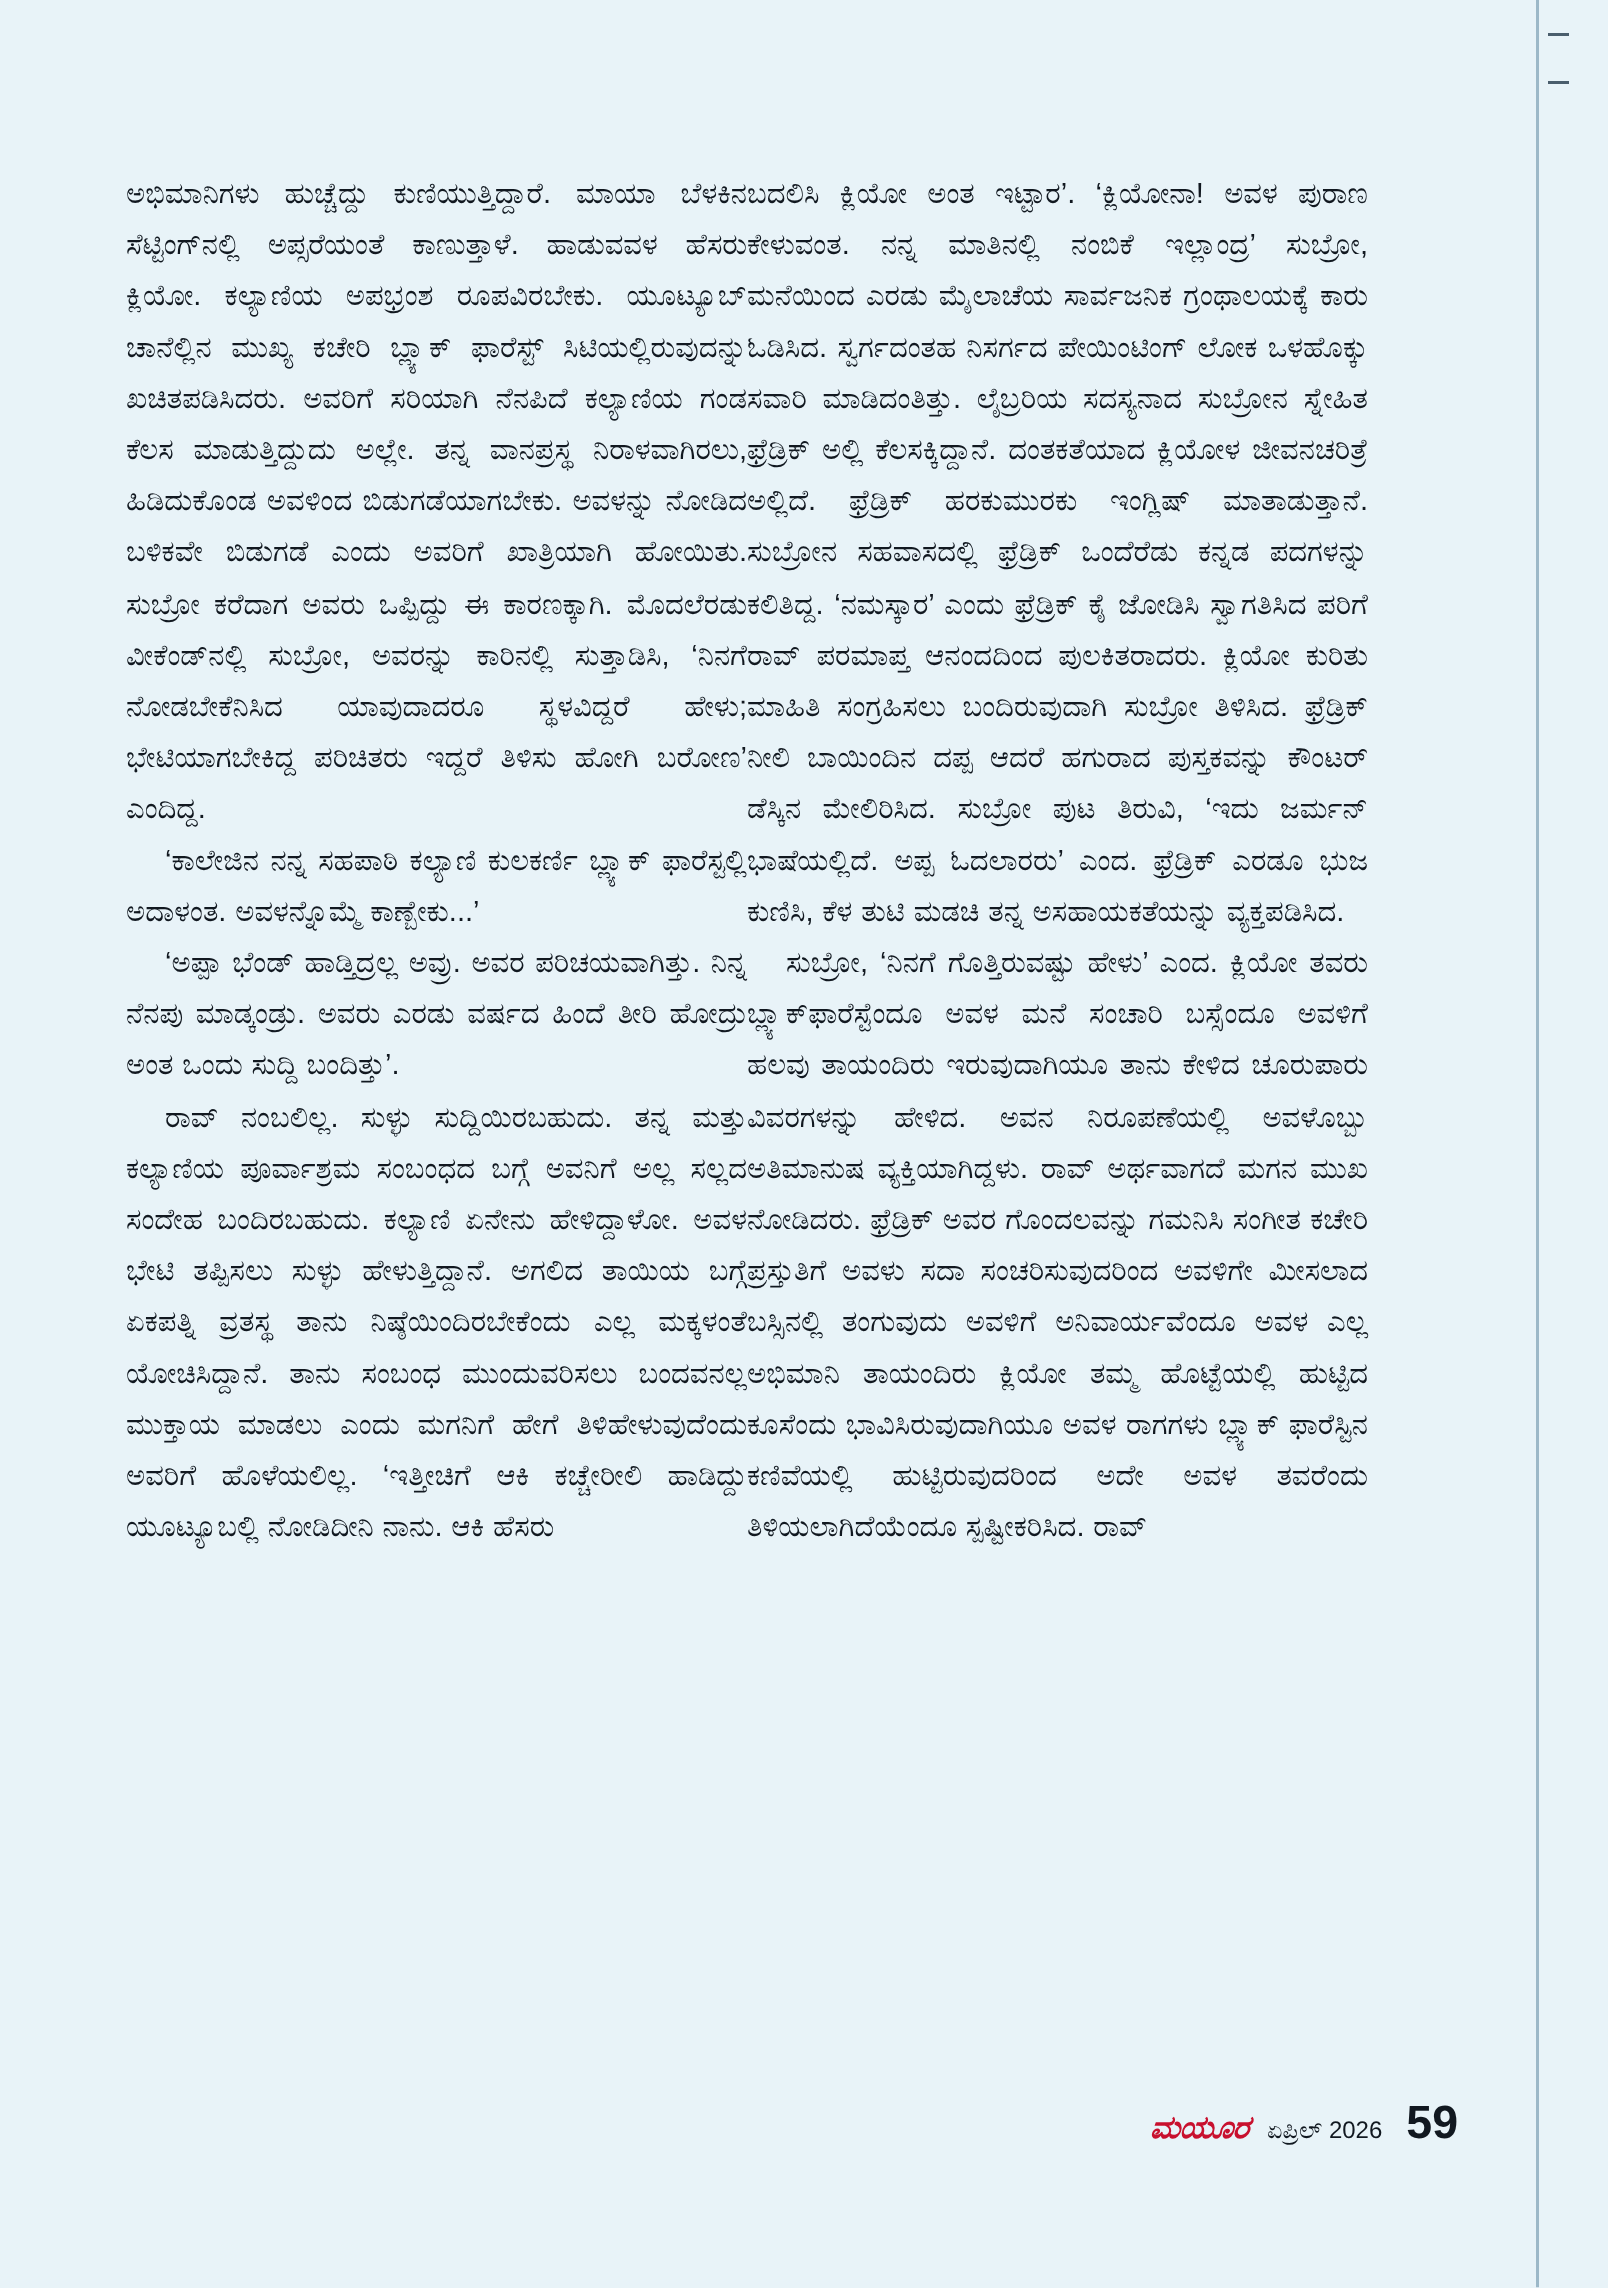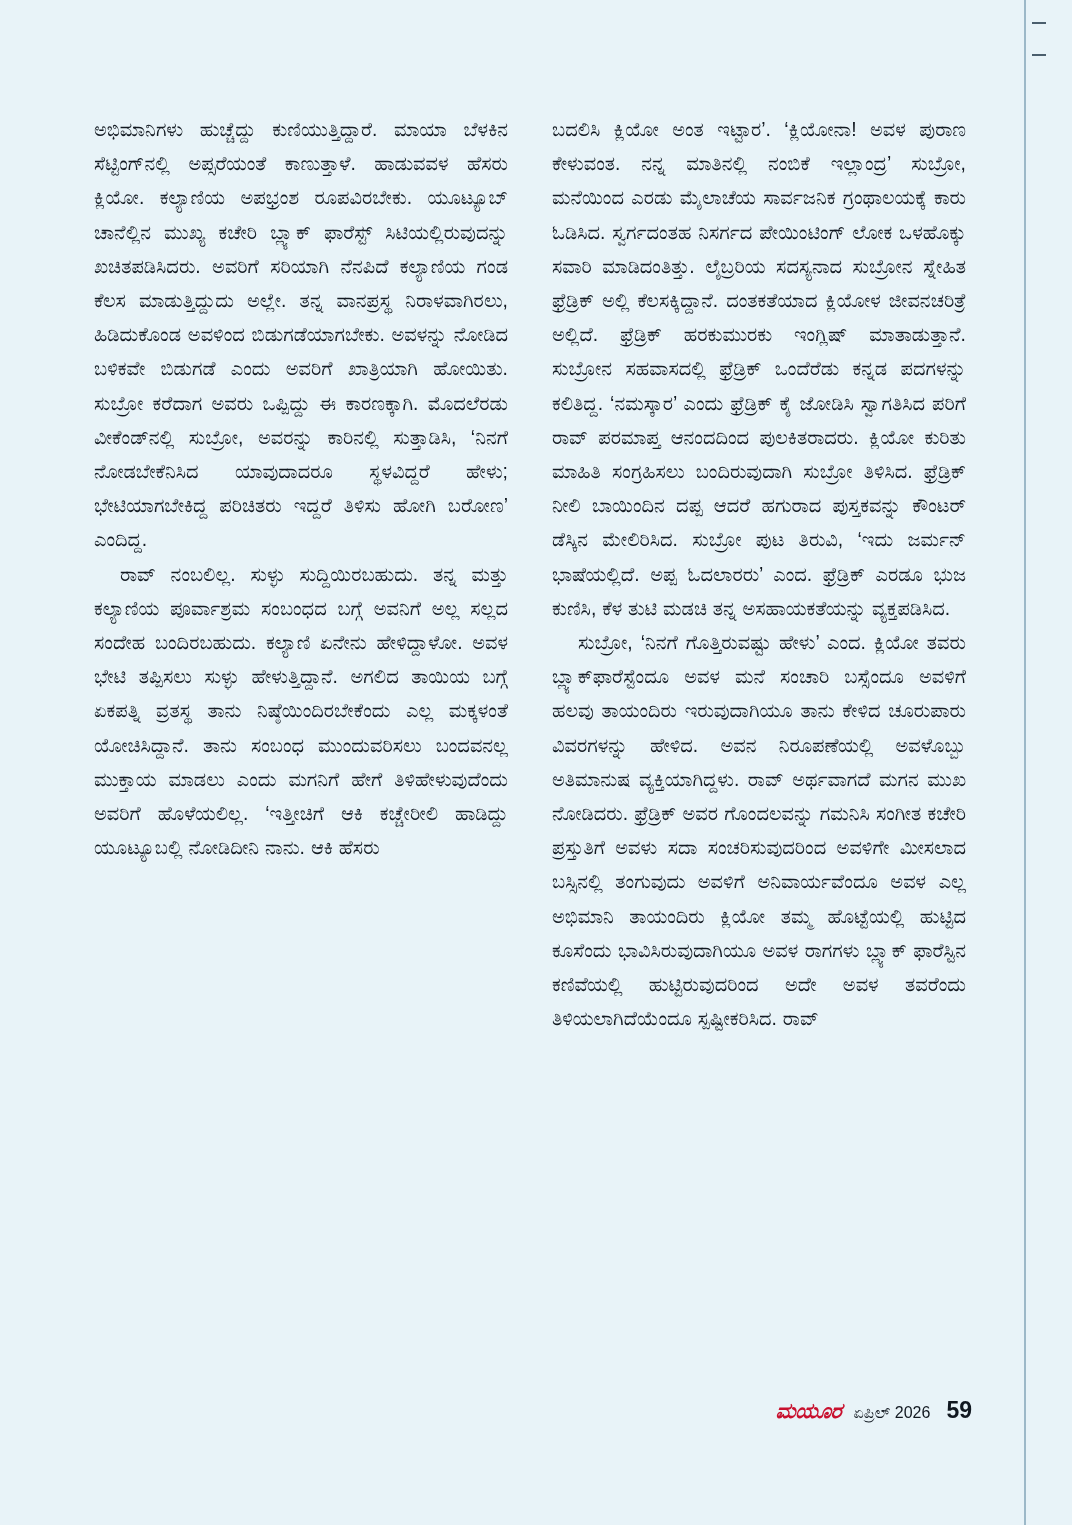--- a/index.html
+++ b/index.html
@@ -35,26 +35,25 @@
     width: 14px;
     height: 2px;
     background: #22384a;
     opacity: 0.8;
   }
   .edge-tick.t1 { top: 22px; }
   .edge-tick.t2 { top: 54px; }
 
   .columns {
     position: absolute;
-    left: 94px;
+    left: 84px;
     top: 112px;
     width: 872px;
     height: 1265px;
     display: flex;
-    gap: 44px;
   }
   .col {
     width: 414px;
   }
   .col p {
     margin: 0;
     font-family: "Liberation Sans", sans-serif;
     font-size: 19.4px;
     line-height: 34.2px;
     color: #111820;
@@ -85,40 +84,42 @@
     letter-spacing: -0.5px;
     transform: skewX(-6deg);
   }
   .issue-date {
     font-family: "Liberation Sans", sans-serif;
     font-size: 16px;
     color: #111820;
   }
   .page-num {
     font-family: "Liberation Sans", sans-serif;
-    font-size: 23px;
+    font-size: 31px;
     font-weight: bold;
     color: #111820;
     margin-left: 4px;
     line-height: 1;
   }
 </style>
 </head>
 <body>
 
 <div class="page">
 
   <div class="edge-rule"></div>
   <div class="edge-tick t1"></div>
   <div class="edge-tick t2"></div>
 
   <div class="columns">
 
     <div class="col">
       <p>ಅಭಿಮಾನಿಗಳು ಹುಚ್ಚೆದ್ದು ಕುಣಿಯುತ್ತಿದ್ದಾರೆ. ಮಾಯಾ ಬೆಳಕಿನ ಸೆಟ್ಟಿಂಗ್‌ನಲ್ಲಿ ಅಪ್ಸರೆಯಂತೆ ಕಾಣುತ್ತಾಳೆ. ಹಾಡುವವಳ ಹೆಸರು ಕ್ಲಿಯೋ. ಕಲ್ಯಾಣಿಯ ಅಪಭ್ರಂಶ ರೂಪವಿರಬೇಕು. ಯೂಟ್ಯೂಬ್ ಚಾನೆಲ್ಲಿನ ಮುಖ್ಯ ಕಚೇರಿ ಬ್ಲ್ಯಾಕ್ ಫಾರೆಸ್ಟ್ ಸಿಟಿಯಲ್ಲಿರುವುದನ್ನು ಖಚಿತಪಡಿಸಿದರು. ಅವರಿಗೆ ಸರಿಯಾಗಿ ನೆನಪಿದೆ ಕಲ್ಯಾಣಿಯ ಗಂಡ ಕೆಲಸ ಮಾಡುತ್ತಿದ್ದುದು ಅಲ್ಲೇ. ತನ್ನ ವಾನಪ್ರಸ್ಥ ನಿರಾಳವಾಗಿರಲು, ಹಿಡಿದುಕೊಂಡ ಅವಳಿಂದ ಬಿಡುಗಡೆಯಾಗಬೇಕು. ಅವಳನ್ನು ನೋಡಿದ ಬಳಿಕವೇ ಬಿಡುಗಡೆ ಎಂದು ಅವರಿಗೆ ಖಾತ್ರಿಯಾಗಿ ಹೋಯಿತು. ಸುಬ್ರೋ ಕರೆದಾಗ ಅವರು ಒಪ್ಪಿದ್ದು ಈ ಕಾರಣಕ್ಕಾಗಿ. ಮೊದಲೆರಡು ವೀಕೆಂಡ್‌ನಲ್ಲಿ ಸುಬ್ರೋ, ಅವರನ್ನು ಕಾರಿನಲ್ಲಿ ಸುತ್ತಾಡಿಸಿ, ‘ನಿನಗೆ ನೋಡಬೇಕೆನಿಸಿದ ಯಾವುದಾದರೂ ಸ್ಥಳವಿದ್ದರೆ ಹೇಳು; ಭೇಟಿಯಾಗಬೇಕಿದ್ದ ಪರಿಚಿತರು ಇದ್ದರೆ ತಿಳಿಸು ಹೋಗಿ ಬರೋಣ’ ಎಂದಿದ್ದ.</p>
+      <p class="indent">‘ಕಾಲೇಜಿನ ನನ್ನ ಸಹಪಾಠಿ ಕಲ್ಯಾಣಿ ಕುಲಕರ್ಣಿ ಬ್ಲ್ಯಾಕ್ ಫಾರೆಸ್ಟಲ್ಲಿ ಅದಾಳಂತ. ಅವಳನ್ನೊಮ್ಮೆ ಕಾಣ್ಬೇಕು...’</p>
+      <p class="indent">‘ಅಪ್ಪಾ ಭೆಂಡ್ ಹಾಡ್ತಿದ್ರಲ್ಲ ಅವ್ರು. ಅವರ ಪರಿಚಯವಾಗಿತ್ತು. ನಿನ್ನ ನೆನಪು ಮಾಡ್ಕಂಡ್ರು. ಅವರು ಎರಡು ವರ್ಷದ ಹಿಂದೆ ತೀರಿ ಹೋದ್ರು ಅಂತ ಒಂದು ಸುದ್ದಿ ಬಂದಿತ್ತು’.</p>
       <p class="indent">ರಾವ್ ನಂಬಲಿಲ್ಲ. ಸುಳ್ಳು ಸುದ್ದಿಯಿರಬಹುದು. ತನ್ನ ಮತ್ತು ಕಲ್ಯಾಣಿಯ ಪೂರ್ವಾಶ್ರಮ ಸಂಬಂಧದ ಬಗ್ಗೆ ಅವನಿಗೆ ಅಲ್ಲ ಸಲ್ಲದ ಸಂದೇಹ ಬಂದಿರಬಹುದು. ಕಲ್ಯಾಣಿ ಏನೇನು ಹೇಳಿದ್ದಾಳೋ. ಅವಳ ಭೇಟಿ ತಪ್ಪಿಸಲು ಸುಳ್ಳು ಹೇಳುತ್ತಿದ್ದಾನೆ. ಅಗಲಿದ ತಾಯಿಯ ಬಗ್ಗೆ ಏಕಪತ್ನಿ ವ್ರತಸ್ಥ ತಾನು ನಿಷ್ಠೆಯಿಂದಿರಬೇಕೆಂದು ಎಲ್ಲ ಮಕ್ಕಳಂತೆ ಯೋಚಿಸಿದ್ದಾನೆ. ತಾನು ಸಂಬಂಧ ಮುಂದುವರಿಸಲು ಬಂದವನಲ್ಲ ಮುಕ್ತಾಯ ಮಾಡಲು ಎಂದು ಮಗನಿಗೆ ಹೇಗೆ ತಿಳಿಹೇಳುವುದೆಂದು ಅವರಿಗೆ ಹೊಳೆಯಲಿಲ್ಲ. ‘ಇತ್ತೀಚಿಗೆ ಆಕಿ ಕಚ್ಚೇರೀಲಿ ಹಾಡಿದ್ದು ಯೂಟ್ಯೂಬಲ್ಲಿ ನೋಡಿದೀನಿ ನಾನು. ಆಕಿ ಹೆಸರು</p>
     </div>
 
     <div class="col">
       <p>ಬದಲಿಸಿ ಕ್ಲಿಯೋ ಅಂತ ಇಟ್ಟಾರ’. ‘ಕ್ಲಿಯೋನಾ! ಅವಳ ಪುರಾಣ ಕೇಳುವಂತ. ನನ್ನ ಮಾತಿನಲ್ಲಿ ನಂಬಿಕೆ ಇಲ್ಲಾಂದ್ರ’ ಸುಬ್ರೋ, ಮನೆಯಿಂದ ಎರಡು ಮೈಲಾಚೆಯ ಸಾರ್ವಜನಿಕ ಗ್ರಂಥಾಲಯಕ್ಕೆ ಕಾರು ಓಡಿಸಿದ. ಸ್ವರ್ಗದಂತಹ ನಿಸರ್ಗದ ಪೇಯಿಂಟಿಂಗ್ ಲೋಕ ಒಳಹೊಕ್ಕು ಸವಾರಿ ಮಾಡಿದಂತಿತ್ತು. ಲೈಬ್ರರಿಯ ಸದಸ್ಯನಾದ ಸುಬ್ರೋನ ಸ್ನೇಹಿತ ಫ್ರೆಡ್ರಿಕ್ ಅಲ್ಲಿ ಕೆಲಸಕ್ಕಿದ್ದಾನೆ. ದಂತಕತೆಯಾದ ಕ್ಲಿಯೋಳ ಜೀವನಚರಿತ್ರೆ ಅಲ್ಲಿದೆ. ಫ್ರೆಡ್ರಿಕ್ ಹರಕುಮುರಕು ಇಂಗ್ಲಿಷ್ ಮಾತಾಡುತ್ತಾನೆ. ಸುಬ್ರೋನ ಸಹವಾಸದಲ್ಲಿ ಫ್ರೆಡ್ರಿಕ್ ಒಂದೆರೆಡು ಕನ್ನಡ ಪದಗಳನ್ನು ಕಲಿತಿದ್ದ. ‘ನಮಸ್ಕಾರ’ ಎಂದು ಫ್ರೆಡ್ರಿಕ್ ಕೈ ಜೋಡಿಸಿ ಸ್ವಾಗತಿಸಿದ ಪರಿಗೆ ರಾವ್ ಪರಮಾಪ್ತ ಆನಂದದಿಂದ ಪುಲಕಿತರಾದರು. ಕ್ಲಿಯೋ ಕುರಿತು ಮಾಹಿತಿ ಸಂಗ್ರಹಿಸಲು ಬಂದಿರುವುದಾಗಿ ಸುಬ್ರೋ ತಿಳಿಸಿದ. ಫ್ರೆಡ್ರಿಕ್ ನೀಲಿ ಬಾಯಿಂದಿನ ದಪ್ಪ ಆದರೆ ಹಗುರಾದ ಪುಸ್ತಕವನ್ನು ಕೌಂಟರ್ ಡೆಸ್ಕಿನ ಮೇಲಿರಿಸಿದ. ಸುಬ್ರೋ ಪುಟ ತಿರುವಿ, ‘ಇದು ಜರ್ಮನ್ ಭಾಷೆಯಲ್ಲಿದೆ. ಅಪ್ಪ ಓದಲಾರರು’ ಎಂದ. ಫ್ರೆಡ್ರಿಕ್ ಎರಡೂ ಭುಜ ಕುಣಿಸಿ, ಕೆಳ ತುಟಿ ಮಡಚಿ ತನ್ನ ಅಸಹಾಯಕತೆಯನ್ನು ವ್ಯಕ್ತಪಡಿಸಿದ.</p>
       <p class="indent">ಸುಬ್ರೋ, ‘ನಿನಗೆ ಗೊತ್ತಿರುವಷ್ಟು ಹೇಳು’ ಎಂದ. ಕ್ಲಿಯೋ ತವರು ಬ್ಲ್ಯಾಕ್‌ಫಾರೆಸ್ಟೆಂದೂ ಅವಳ ಮನೆ ಸಂಚಾರಿ ಬಸ್ಸೆಂದೂ ಅವಳಿಗೆ ಹಲವು ತಾಯಂದಿರು ಇರುವುದಾಗಿಯೂ ತಾನು ಕೇಳಿದ ಚೂರುಪಾರು ವಿವರಗಳನ್ನು ಹೇಳಿದ. ಅವನ ನಿರೂಪಣೆಯಲ್ಲಿ ಅವಳೊಬ್ಬು ಅತಿಮಾನುಷ ವ್ಯಕ್ತಿಯಾಗಿದ್ದಳು. ರಾವ್ ಅರ್ಥವಾಗದೆ ಮಗನ ಮುಖ ನೋಡಿದರು. ಫ್ರೆಡ್ರಿಕ್ ಅವರ ಗೊಂದಲವನ್ನು ಗಮನಿಸಿ ಸಂಗೀತ ಕಚೇರಿ ಪ್ರಸ್ತುತಿಗೆ ಅವಳು ಸದಾ ಸಂಚರಿಸುವುದರಿಂದ ಅವಳಿಗೇ ಮೀಸಲಾದ ಬಸ್ಸಿನಲ್ಲಿ ತಂಗುವುದು ಅವಳಿಗೆ ಅನಿವಾರ್ಯವೆಂದೂ ಅವಳ ಎಲ್ಲ ಅಭಿಮಾನಿ ತಾಯಂದಿರು ಕ್ಲಿಯೋ ತಮ್ಮ ಹೊಟ್ಟೆಯಲ್ಲಿ ಹುಟ್ಟಿದ ಕೂಸೆಂದು ಭಾವಿಸಿರುವುದಾಗಿಯೂ ಅವಳ ರಾಗಗಳು ಬ್ಲ್ಯಾಕ್ ಫಾರೆಸ್ಟಿನ ಕಣಿವೆಯಲ್ಲಿ ಹುಟ್ಟಿರುವುದರಿಂದ ಅದೇ ಅವಳ ತವರೆಂದು ತಿಳಿಯಲಾಗಿದೆಯೆಂದೂ ಸ್ಪಷ್ಟೀಕರಿಸಿದ. ರಾವ್</p>
     </div>
 
   </div>
 

